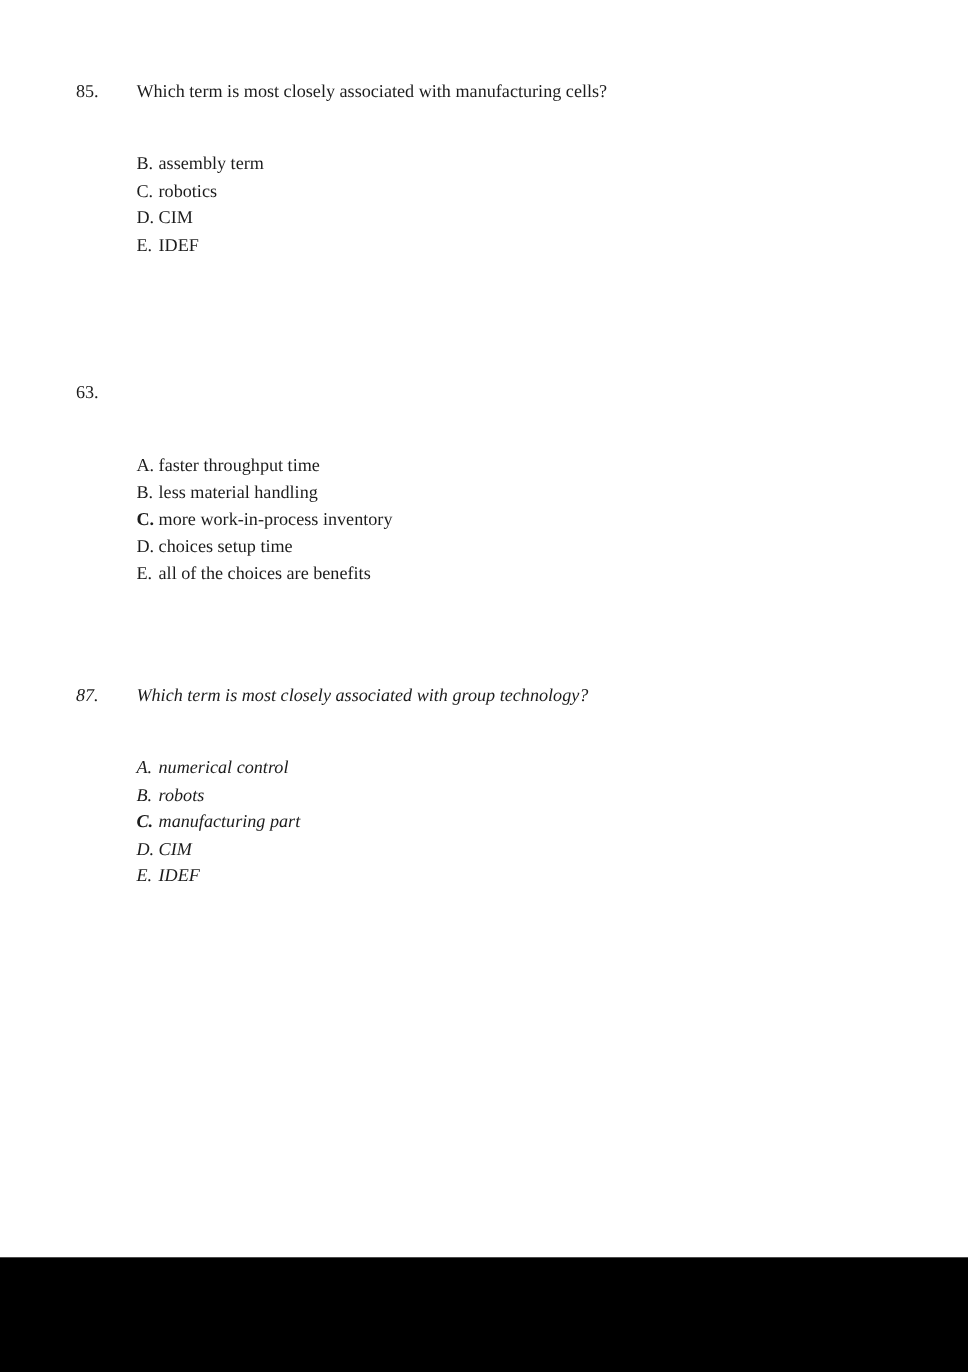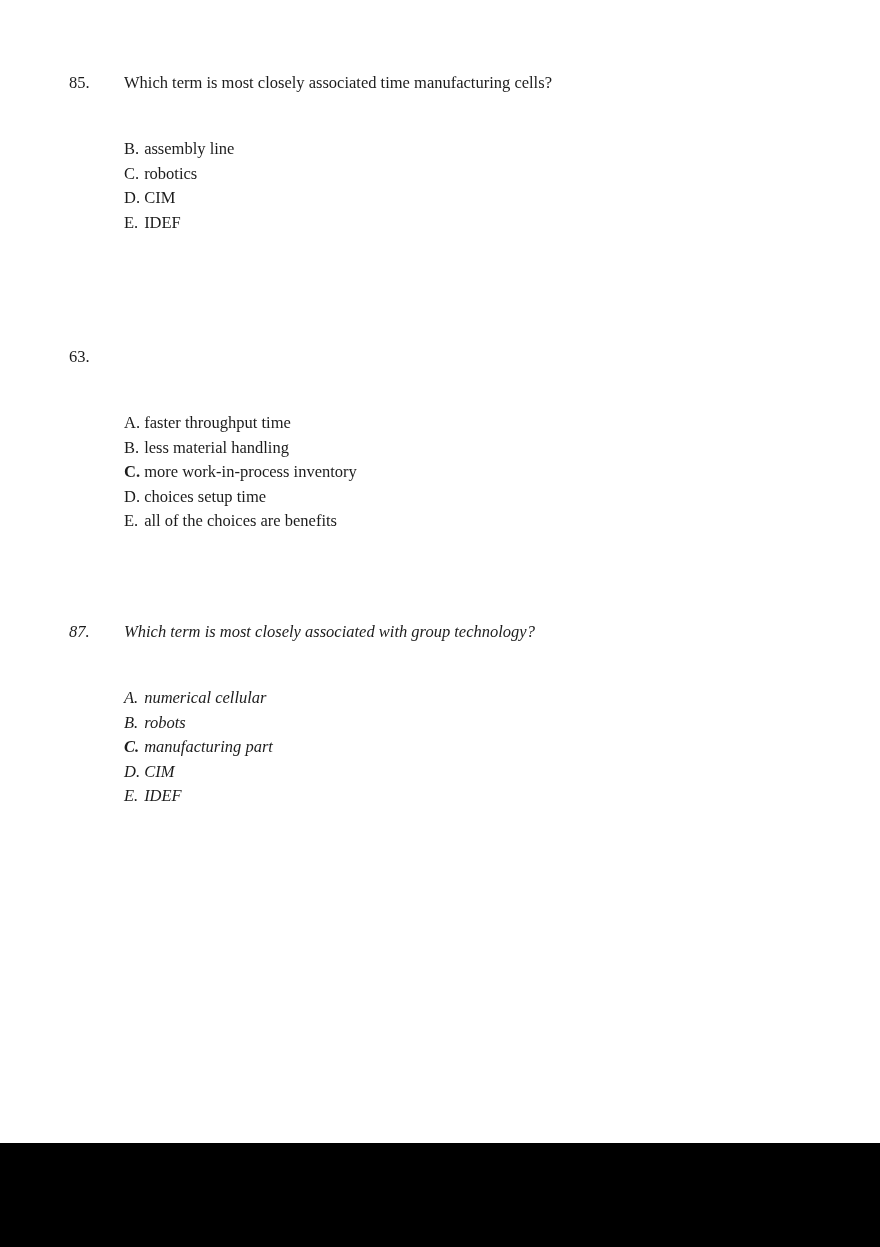--- a/index.html
+++ b/index.html
@@ -74,26 +74,26 @@
   .q87 { top: 620px; font-style: italic; }
 </style>
 </head>
 <body style="background: rgb(255, 255, 255); color: rgb(28, 28, 28);">
 
 <div class="page">
 
   <div class="question q85">
     <div class="q-row">
       <span class="q-num">85.</span>
-      <span class="q-text">Which term is most closely associated time manufacturing cells?</span>
+      <span class="q-text">Which term is most closely associated with manufacturing cells?</span>
     </div>
     <ul class="options">
       <li class="option">
         <span class="opt-letter">B.</span>
-        <span class="opt-text">assembly line</span>
+        <span class="opt-text">assembly term</span>
       </li>
       <li class="option">
         <span class="opt-letter">C.</span>
         <span class="opt-text">robotics</span>
       </li>
       <li class="option">
         <span class="opt-letter">D.</span>
         <span class="opt-text">CIM</span>
       </li>
       <li class="option">
@@ -132,21 +132,21 @@
   </div>
 
   <div class="question q87">
     <div class="q-row">
       <span class="q-num">87.</span>
       <span class="q-text">Which term is most closely associated with group technology?</span>
     </div>
     <ul class="options">
       <li class="option">
         <span class="opt-letter">A.</span>
-        <span class="opt-text">numerical cellular</span>
+        <span class="opt-text">numerical control</span>
       </li>
       <li class="option">
         <span class="opt-letter">B.</span>
         <span class="opt-text">robots</span>
       </li>
       <li class="option">
         <span class="opt-letter bold">C.</span>
         <span class="opt-text">manufacturing part</span>
       </li>
       <li class="option">

